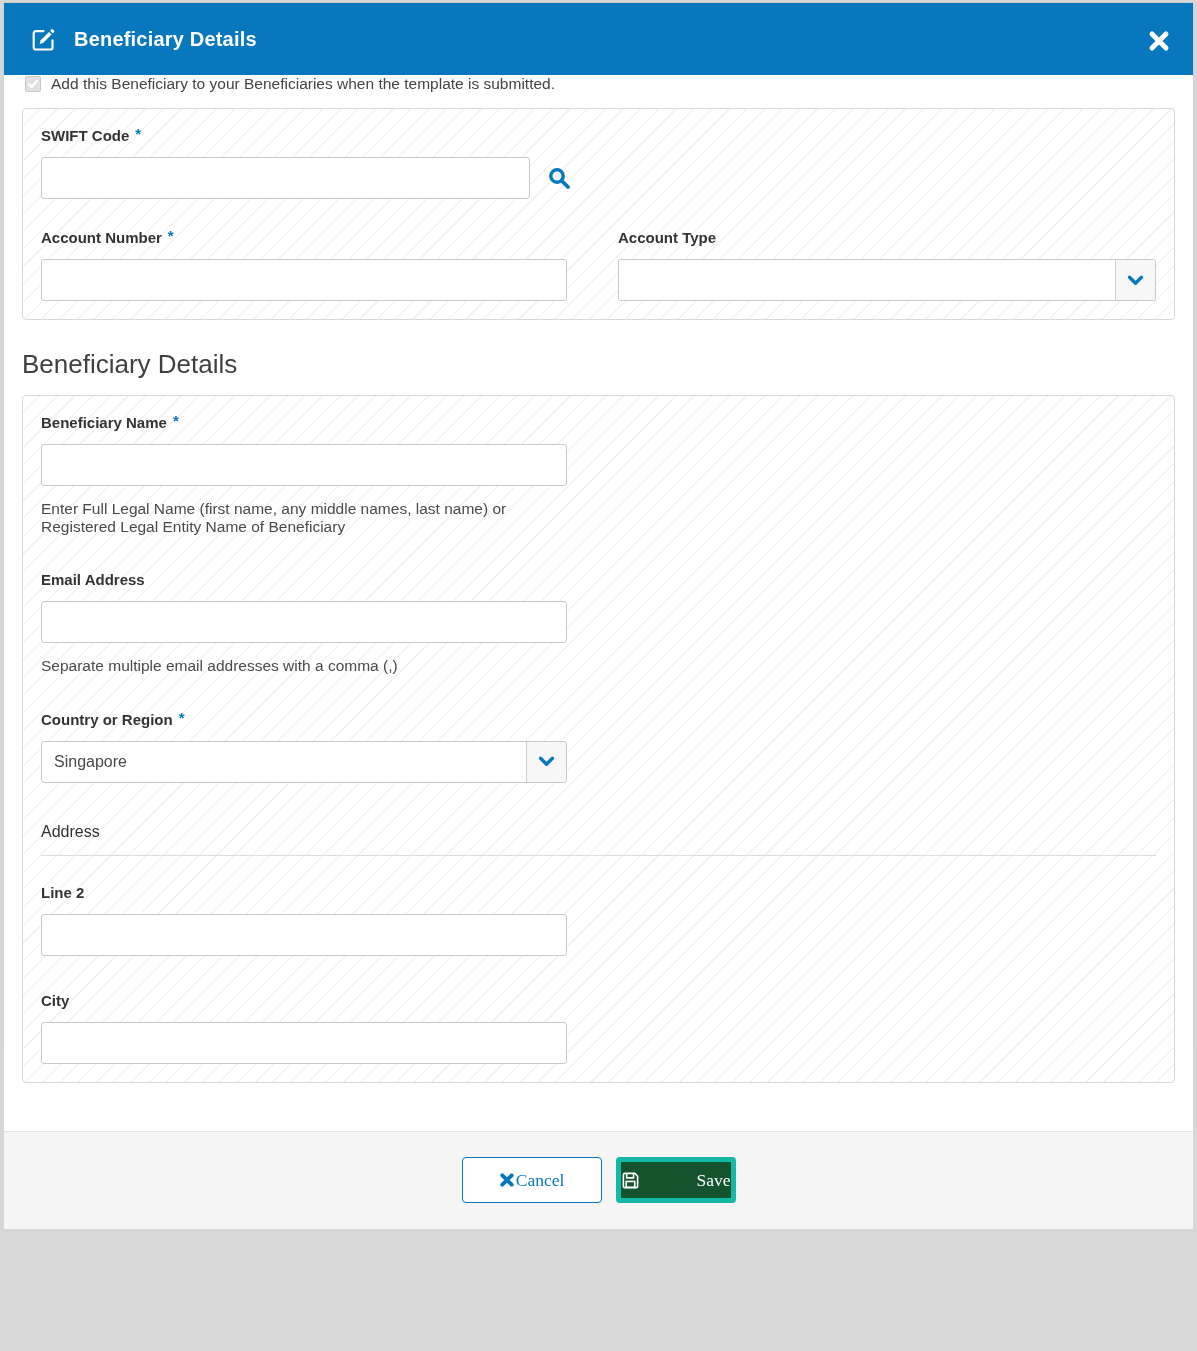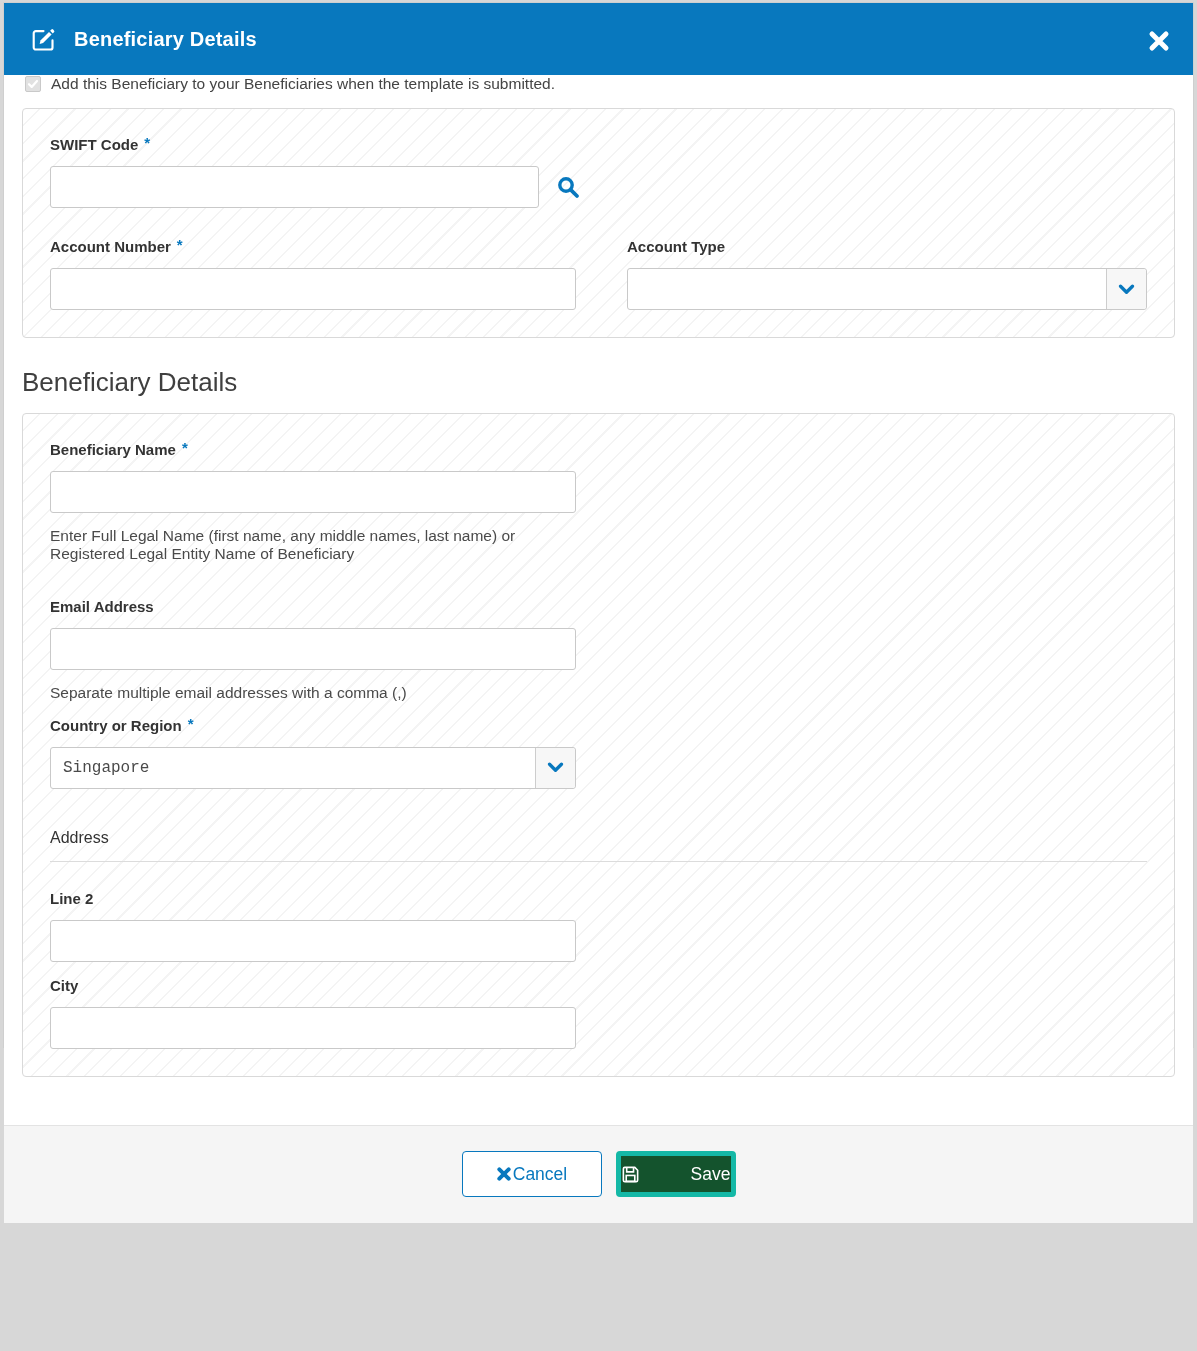--- a/index.html
+++ b/index.html
@@ -36,69 +36,69 @@
   .chk-label { margin-left:10px; font-size:15.5px; color:#444; }
 
   .section-heading { font-size:26px; color:#3f3f3f; font-weight:400; margin-top:29px; }
 
   .panel {
     margin-top:15px; border:1px solid #d9d9d9; border-radius:4px;
     background-color:#ffffff;
     background-image:repeating-linear-gradient(135deg,
       rgba(0,0,0,0) 0px, rgba(0,0,0,0) 11px,
       rgba(0,0,0,0.045) 11px, rgba(0,0,0,0.045) 12.5px);
-    padding:27px;
+    padding:18px;
   }
 
   .field-label { font-size:15px; font-weight:bold; color:#333; }
   .req { color:#0878be; font-weight:bold; margin-left:6px; font-size:15px; position:relative; top:-2px; }
 
   .text-input {
     display:block; height:42px; width:100%; margin-top:12px;
     border:1px solid #c9c9c9; border-radius:3px; background:#fff;
     font-family:"Liberation Sans", sans-serif; font-size:16px; color:#444; padding:0 12px;
     outline:none;
   }
 
   .two-col { display:grid; grid-template-columns:526px 1fr; column-gap:51px; align-items:start; }
   .mt30 { margin-top:30px; }
   .mt34 { margin-top:34px; }
-  .mt36 { margin-top:15px; }
+  .mt36 { margin-top:36px; }
 
   .swift-wrap { display:flex; align-items:center; }
   .swift-wrap .text-input { width:489px; }
   .search-btn { background:none; border:none; cursor:pointer; padding:0; margin-left:17px; margin-top:12px; width:24px; height:24px; }
 
   .select {
     position:relative; height:42px; margin-top:12px; border:1px solid #c9c9c9;
     border-radius:3px; background:#fff; cursor:pointer;
     display:flex; align-items:center; padding:0 52px 0 12px;
   }
-  .select-value { font-size:16px; color:#4a4a4a;font-family:Liberation Mono, monospace; }
+  .select-value { font-size:16px; color:#4a4a4a; }
   .select-toggle {
     position:absolute; top:0; right:0; bottom:0; width:40px;
     background:#f7f7f7; border-left:1px solid #cdcdcd;
     border-radius:0 3px 3px 0;
     display:flex; align-items:center; justify-content:center;
   }
   .w526 { width:526px; }
 
   .helper { font-size:15.5px; color:#4a4a4a; margin-top:14px; line-height:1.18; }
   .helper.name-helper { max-width:535px; }
 
   .sub-heading { font-size:16px; font-weight:normal; color:#333; margin-top:40px; }
   .divider { border-bottom:1px solid #dcdcdc; margin-top:14px; }
 
   
   .modal-footer {
     flex:0 0 auto; height:98px; background:#f5f5f5; border-top:1px solid #e3e3e3;
     display:flex; align-items:center; justify-content:center; gap:14px;
   }
   .btn {
-    height:46px; border-radius:4px; font-family:Liberation Sans, sans-serif;
+    height:46px; border-radius:4px; font-family:Liberation Serif, serif;
     font-size:17.5px; display:inline-flex; align-items:center; justify-content:center;
     gap:1px; cursor:pointer;
   }
   .btn-cancel { width:140px; background:#ffffff; border:1px solid #0878be; color:#0878be; }
   .btn-save   { width:120px; background:#14532d; border:5px solid #14b8a6; color:#ffffff;justify-content:space-between; }
 </style>
 </head>
 <body>
 
 <div class="screen">

